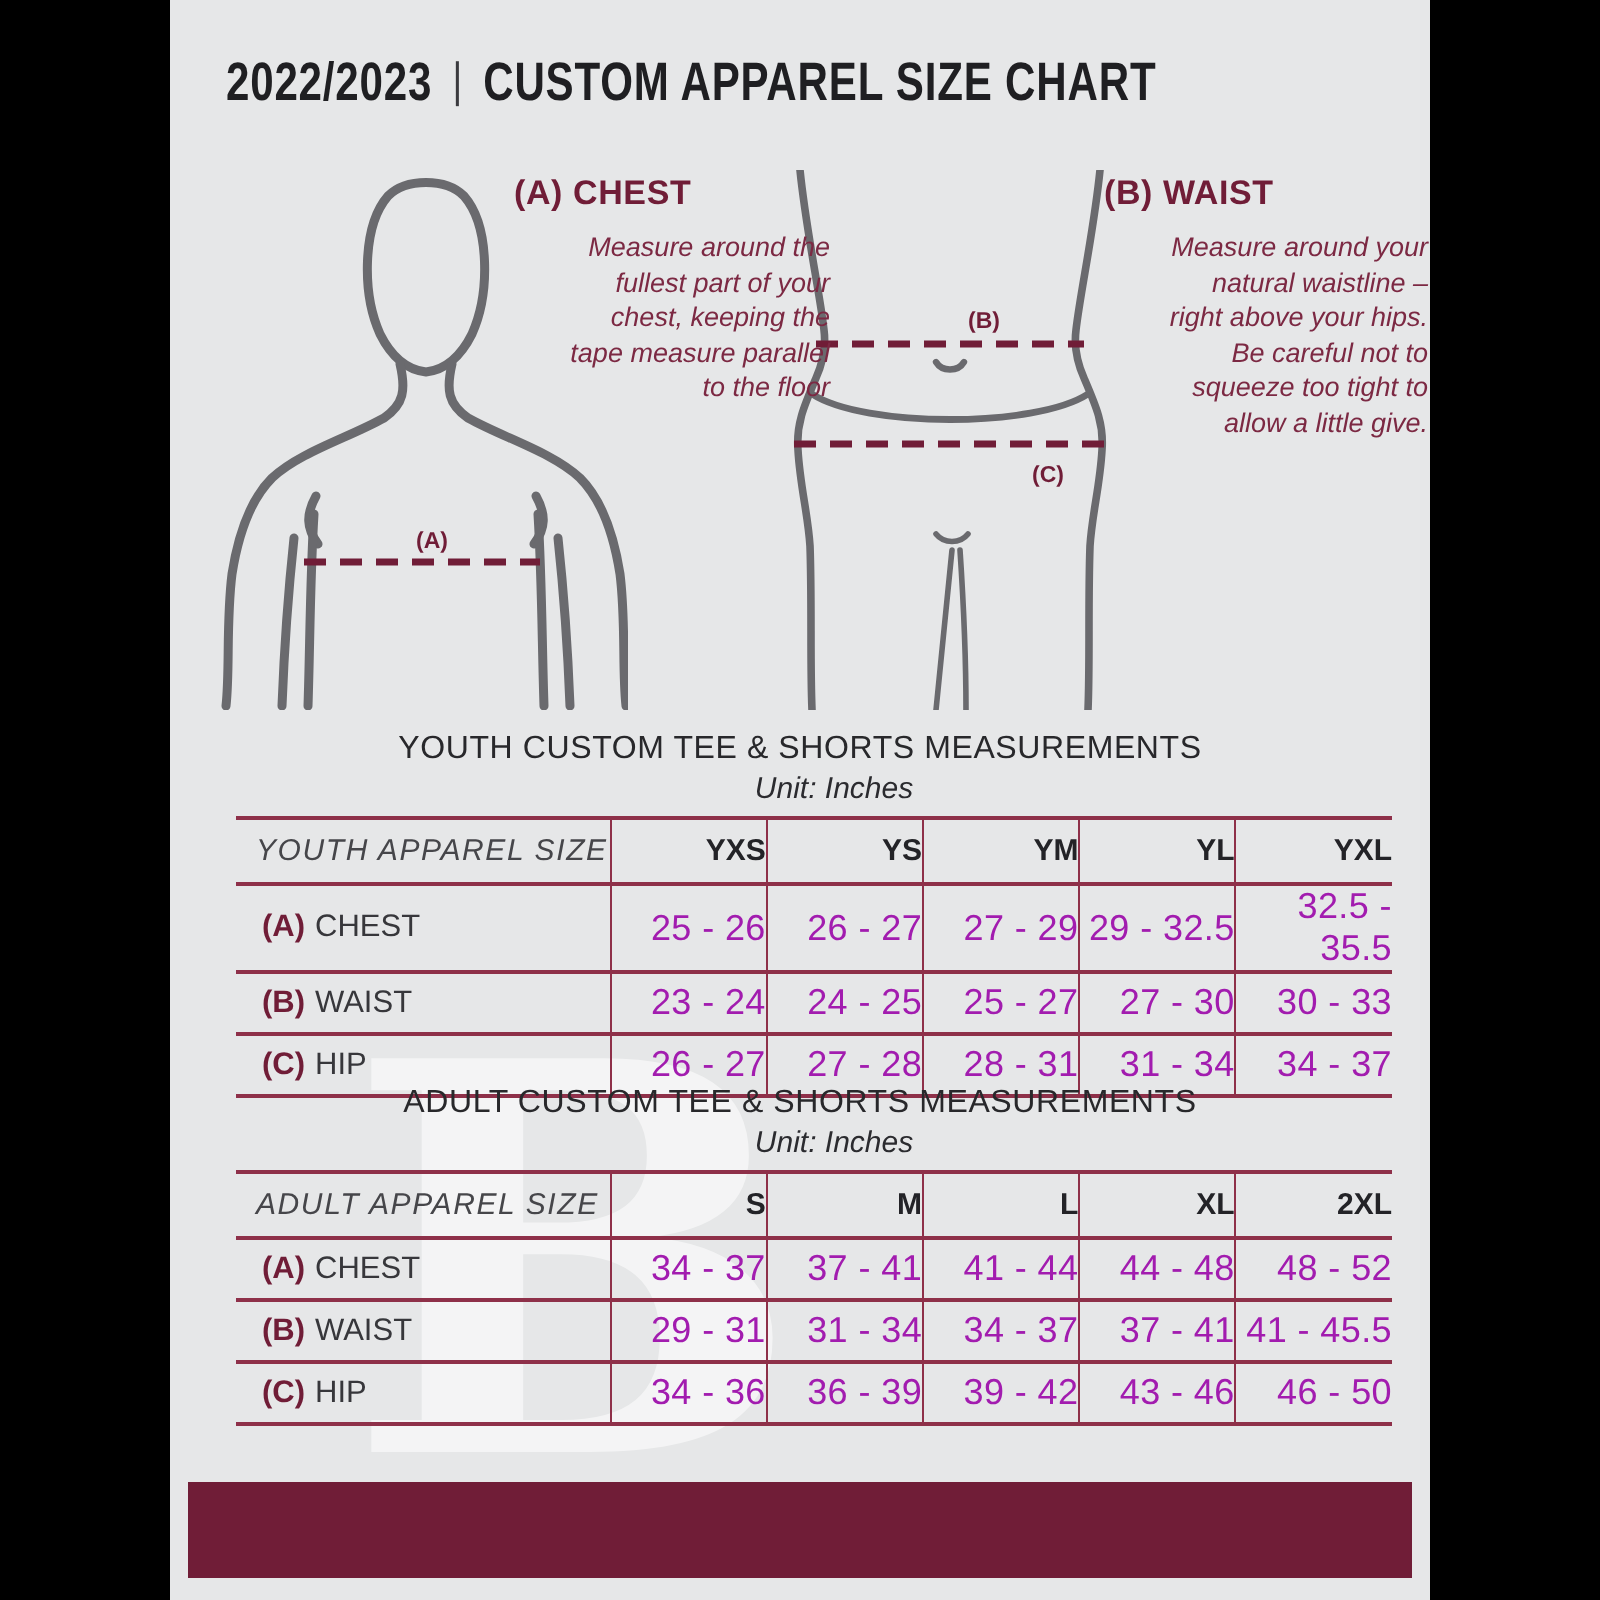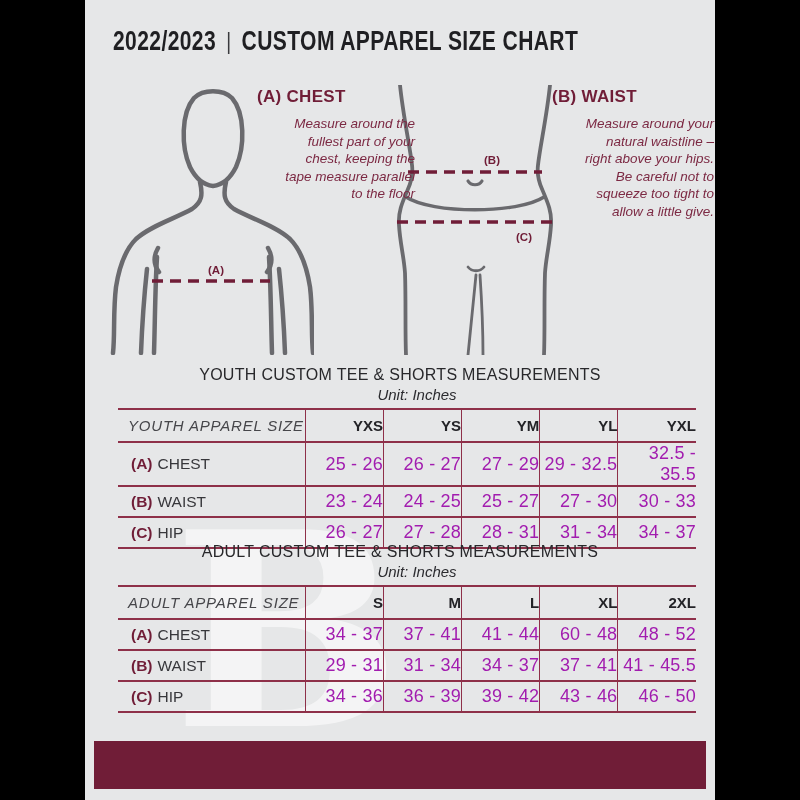--- a/index.html
+++ b/index.html
@@ -198,21 +198,21 @@
             <th class="size-col">XL</th>
             <th class="size-col">2XL</th>
           </tr>
         </thead>
       <tbody>
           <tr>
             <td class="row-label"><span class="pfx">(A)</span><span>CHEST</span></td>
             <td class="val-col">34 - 37</td>
             <td class="val-col">37 - 41</td>
             <td class="val-col">41 - 44</td>
-            <td class="val-col">60 - 48</td>
+            <td class="val-col">44 - 48</td>
             <td class="val-col">48 - 52</td>
           </tr>
           <tr>
             <td class="row-label"><span class="pfx">(B)</span><span>WAIST</span></td>
             <td class="val-col">29 - 31</td>
             <td class="val-col">31 - 34</td>
             <td class="val-col">34 - 37</td>
             <td class="val-col">37 - 41</td>
             <td class="val-col">41 - 45.5</td>
           </tr>

